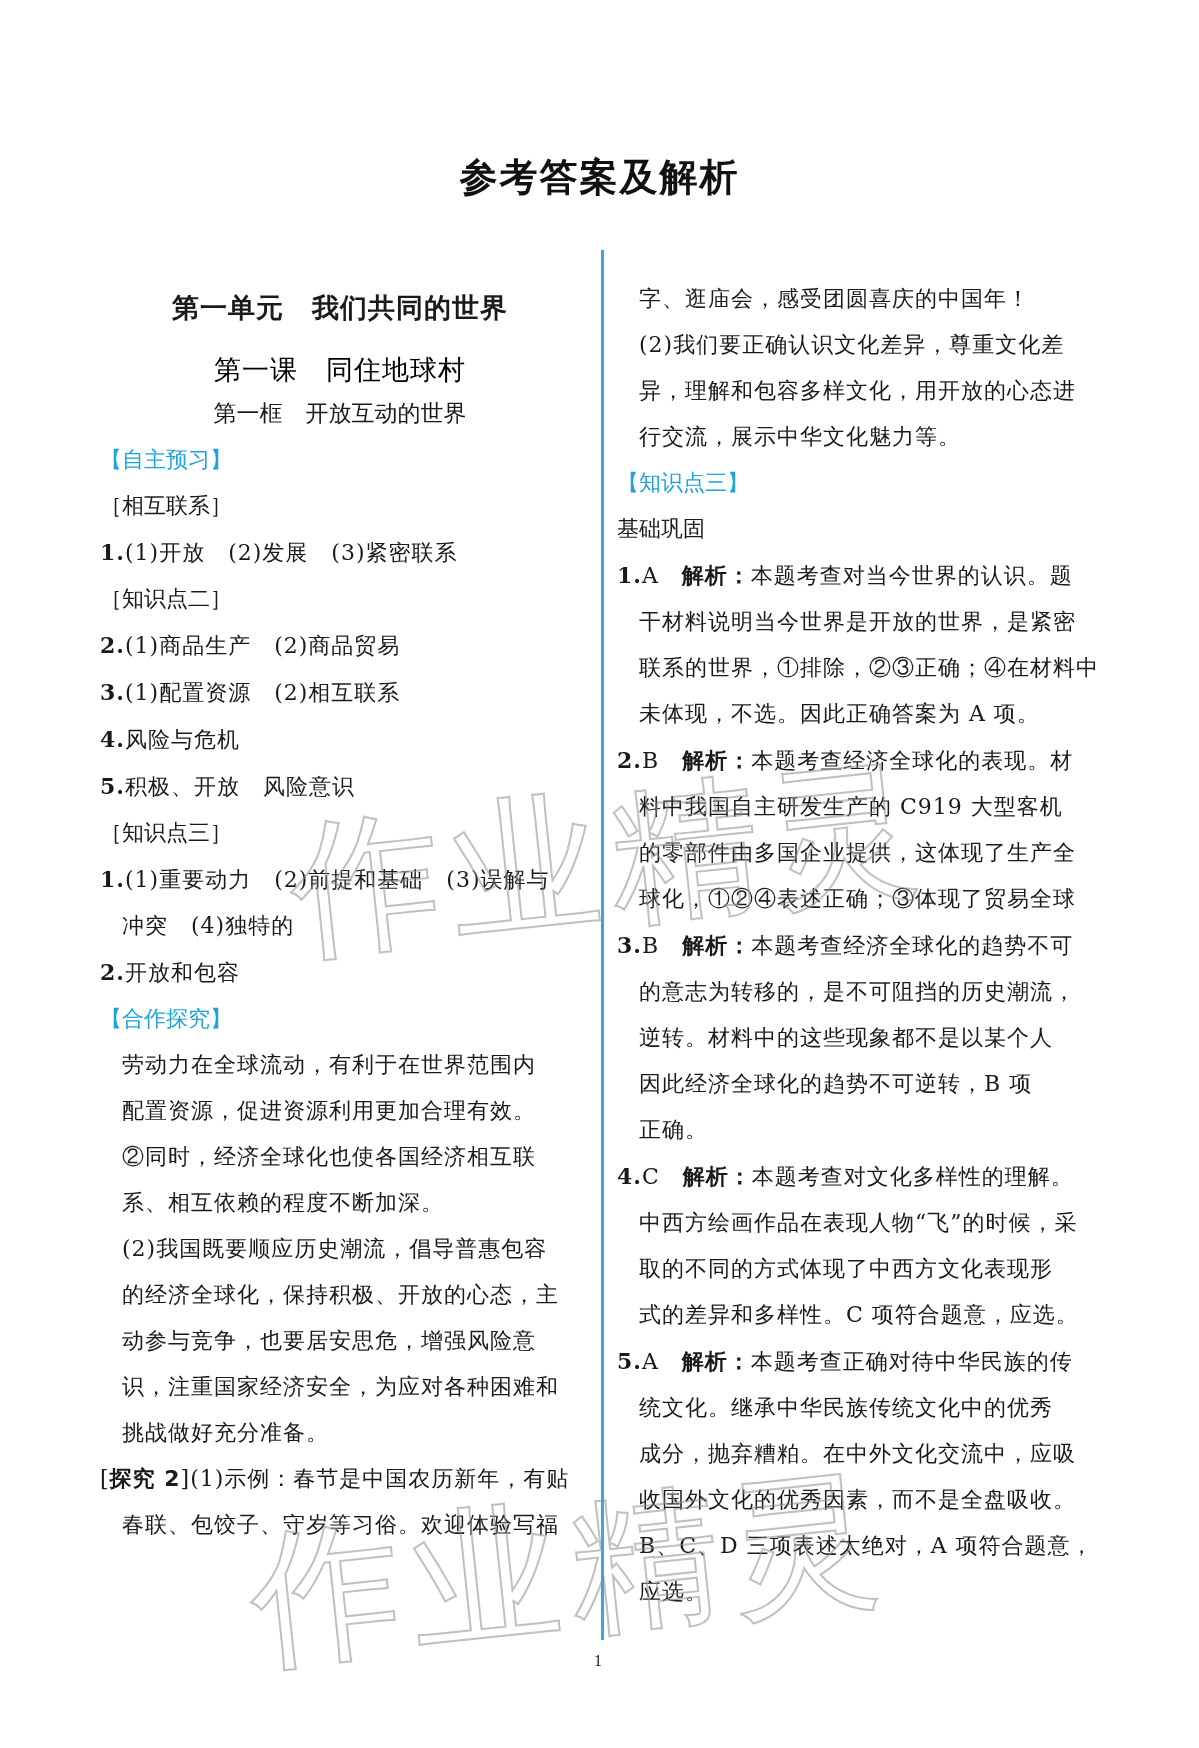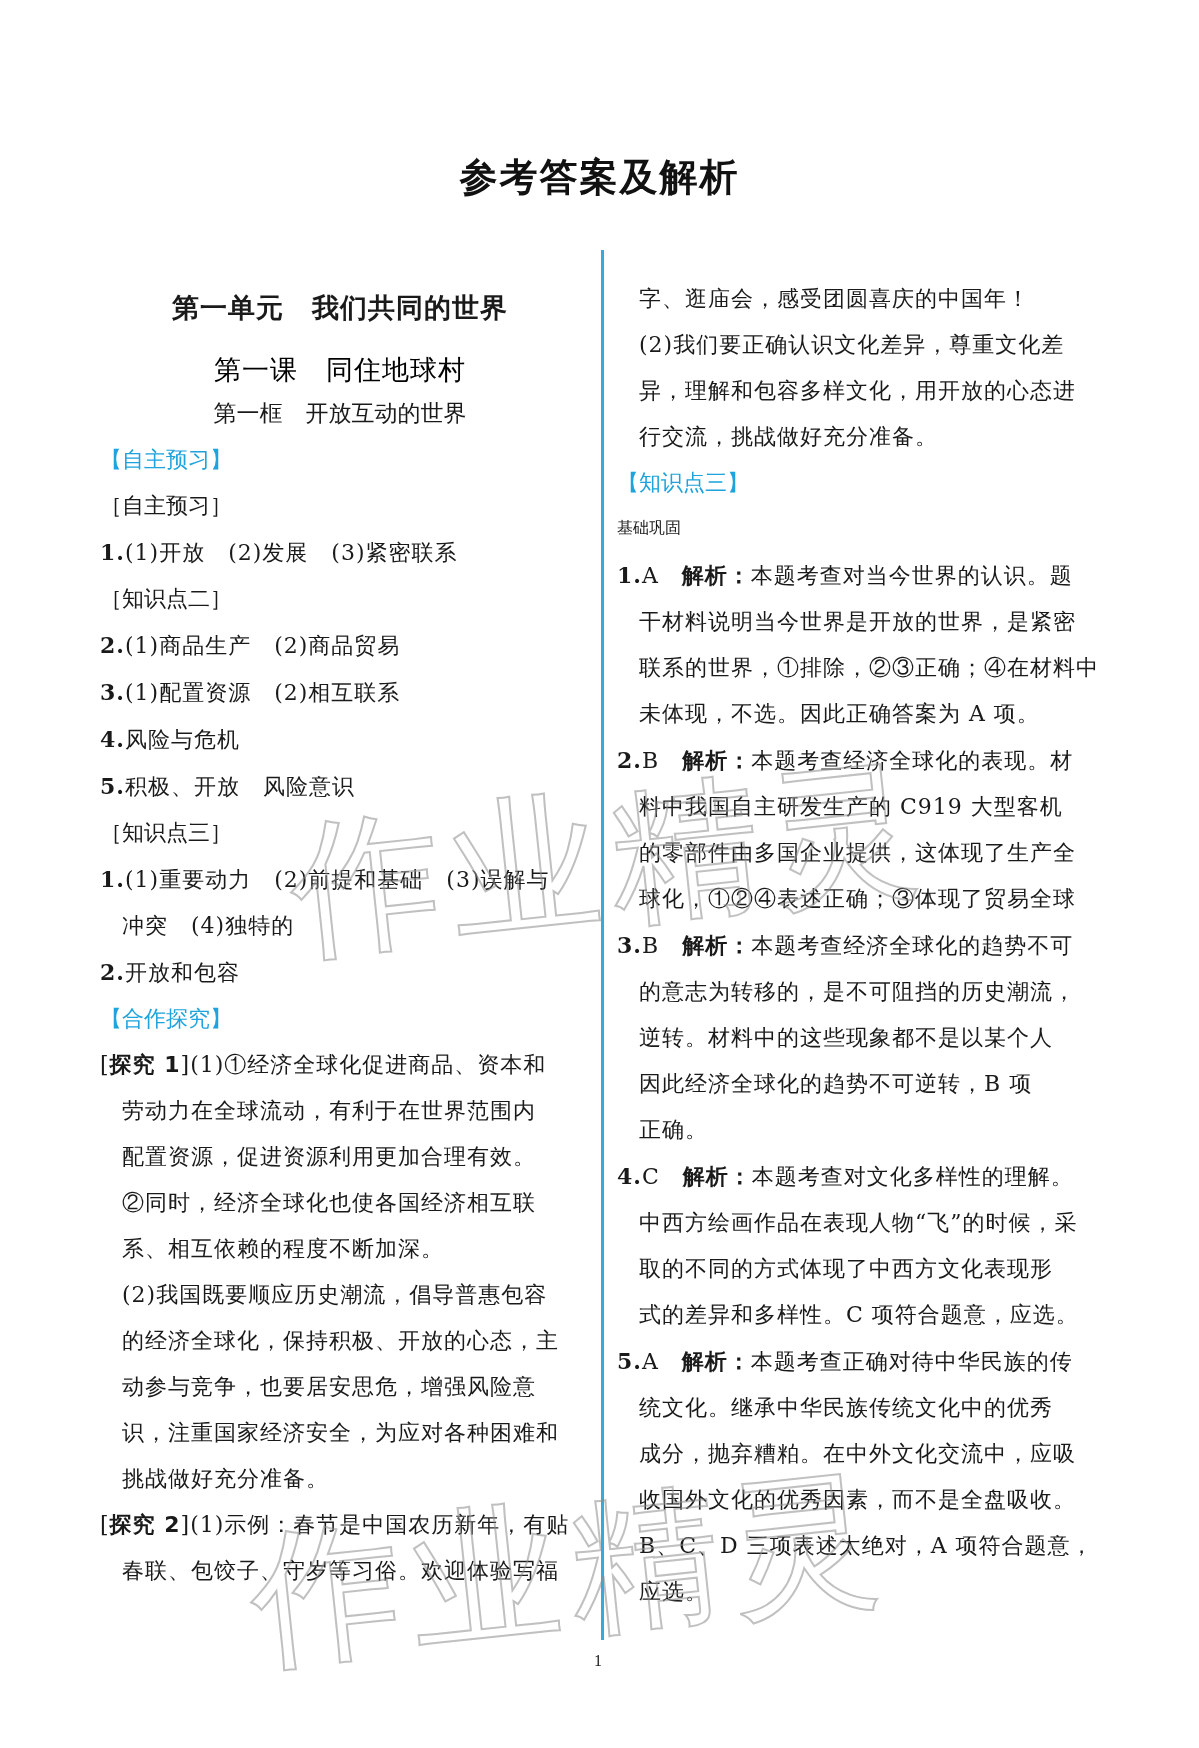--- a/index.html
+++ b/index.html
@@ -34,21 +34,21 @@
     }
     .line {
       font-size: 22px; line-height: 46px; white-space: nowrap; letter-spacing: 1px;
     }
     .indent { padding-left: 22px; }
     .section-header {
       font-size: 22px; line-height: 46px; color: #1fa3dc;
       font-family: "DejaVu Sans", sans-serif;
     }
     .kp { font-size: 22px; line-height: 46px; font-family: "DejaVu Sans", sans-serif; }
-    .sub-header { font-size: 16px; line-height: 46px; font-family: Liberation Mono, monospace; }
+    .sub-header { font-size: 22px; line-height: 46px; font-family: Liberation Serif, serif; }
     b.num { font-weight: bold; }
     b.jx { font-weight: bold; font-family: "DejaVu Sans", sans-serif; }
     .page-number {
       position: absolute; left: 594px; top: 1652px; font-size: 16px;
       font-family: "Liberation Serif", serif;
     }
     .watermark {
       position: absolute; font-family: "DejaVu Sans", sans-serif; font-size: 150px;
       color: transparent; -webkit-text-stroke: 2px rgba(140,140,140,0.55);
       letter-spacing: 10px; transform: rotate(-6deg); pointer-events: none; white-space: nowrap;
@@ -63,56 +63,55 @@
 
 <div class="divider"></div>
 
 <div class="col col-left">
   <div class="unit-title">第一单元　我们共同的世界</div>
   <div class="lesson-title">第一课　同住地球村</div>
   <div class="frame-title">第一框　开放互动的世界</div>
 
   <div class="section-header">【自主预习】</div>
 
-  <div class="kp">［自主预习］</div>
+  <div class="kp">［相互联系］</div>
   <div class="line"><b class="num">1.</b><span>(1)开放　(2)发展　(3)紧密联系</span></div>
 
   <div class="kp">［知识点二］</div>
   <div class="line"><b class="num">2.</b><span>(1)商品生产　(2)商品贸易</span></div>
   <div class="line"><b class="num">3.</b><span>(1)配置资源　(2)相互联系</span></div>
   <div class="line"><b class="num">4.</b><span>风险与危机</span></div>
   <div class="line"><b class="num">5.</b><span>积极、开放　风险意识</span></div>
 
   <div class="kp">［知识点三］</div>
   <div class="line"><b class="num">1.</b><span>(1)重要动力　(2)前提和基础　(3)误解与</span></div>
   <div class="line indent">冲突　(4)独特的</div>
   <div class="line"><b class="num">2.</b><span>开放和包容</span></div>
 
   <div class="section-header">【合作探究】</div>
 
-  <div class="line">[<b class="jx">探究 1</b>]<span>(1)①经济全球化促进商品、资本和</span></div>
   <div class="line indent">劳动力在全球流动，有利于在世界范围内</div>
   <div class="line indent">配置资源，促进资源利用更加合理有效。</div>
   <div class="line indent">②同时，经济全球化也使各国经济相互联</div>
   <div class="line indent">系、相互依赖的程度不断加深。</div>
   <div class="line indent">(2)我国既要顺应历史潮流，倡导普惠包容</div>
   <div class="line indent">的经济全球化，保持积极、开放的心态，主</div>
   <div class="line indent">动参与竞争，也要居安思危，增强风险意</div>
   <div class="line indent">识，注重国家经济安全，为应对各种困难和</div>
   <div class="line indent">挑战做好充分准备。</div>
 
   <div class="line">[<b class="jx">探究 2</b>]<span>(1)示例：春节是中国农历新年，有贴</span></div>
   <div class="line indent">春联、包饺子、守岁等习俗。欢迎体验写福</div>
 </div>
 
 <div class="col col-right">
   <div class="line indent">字、逛庙会，感受团圆喜庆的中国年！</div>
   <div class="line indent">(2)我们要正确认识文化差异，尊重文化差</div>
   <div class="line indent">异，理解和包容多样文化，用开放的心态进</div>
-  <div class="line indent">行交流，挑战做好充分准备。</div>
+  <div class="line indent">行交流，展示中华文化魅力等。</div>
 
   <div class="section-header">【知识点三】</div>
   <div class="sub-header">基础巩固</div>
 
   <div class="line"><b class="num">1.</b><span>A</span>　<b class="jx">解析：</b><span>本题考查对当今世界的认识。题</span></div>
   <div class="line indent">干材料说明当今世界是开放的世界，是紧密</div>
   <div class="line indent">联系的世界，①排除，②③正确；④在材料中</div>
   <div class="line indent">未体现，不选。因此正确答案为 A 项。</div>
 
   <div class="line"><b class="num">2.</b><span>B</span>　<b class="jx">解析：</b><span>本题考查经济全球化的表现。材</span></div>

